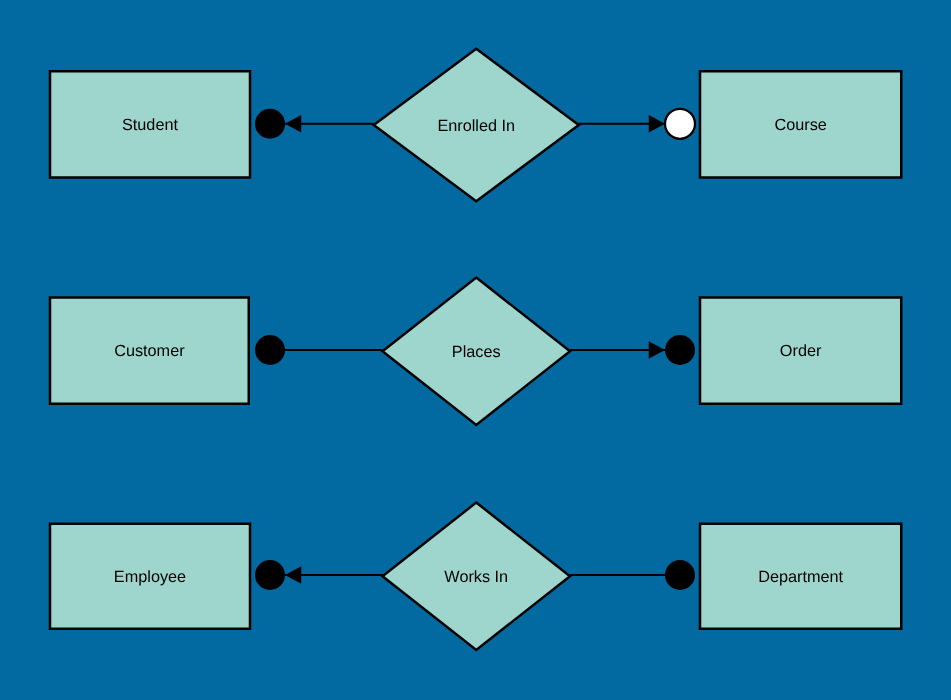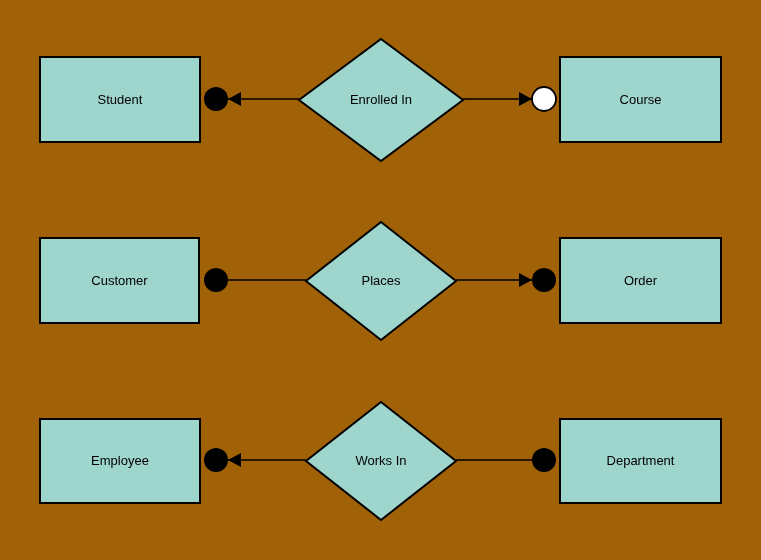--- a/index.html
+++ b/index.html
@@ -11,21 +11,21 @@
   body {
     width: 761px;
     height: 560px;
     overflow: hidden;
     font-family: "Liberation Sans", sans-serif;
   }
   #diagram-canvas {
     position: relative;
     width: 761px;
     height: 560px;
-    background: #a16207;
+    background: #0369a1;
     text-align: right;
   }
   svg.er-svg {
     display: block;
     width: 761px;
     height: 560px;
   }
   text.entity-label,
   text.relationship-label {
     font-family: "Liberation Sans", sans-serif;

